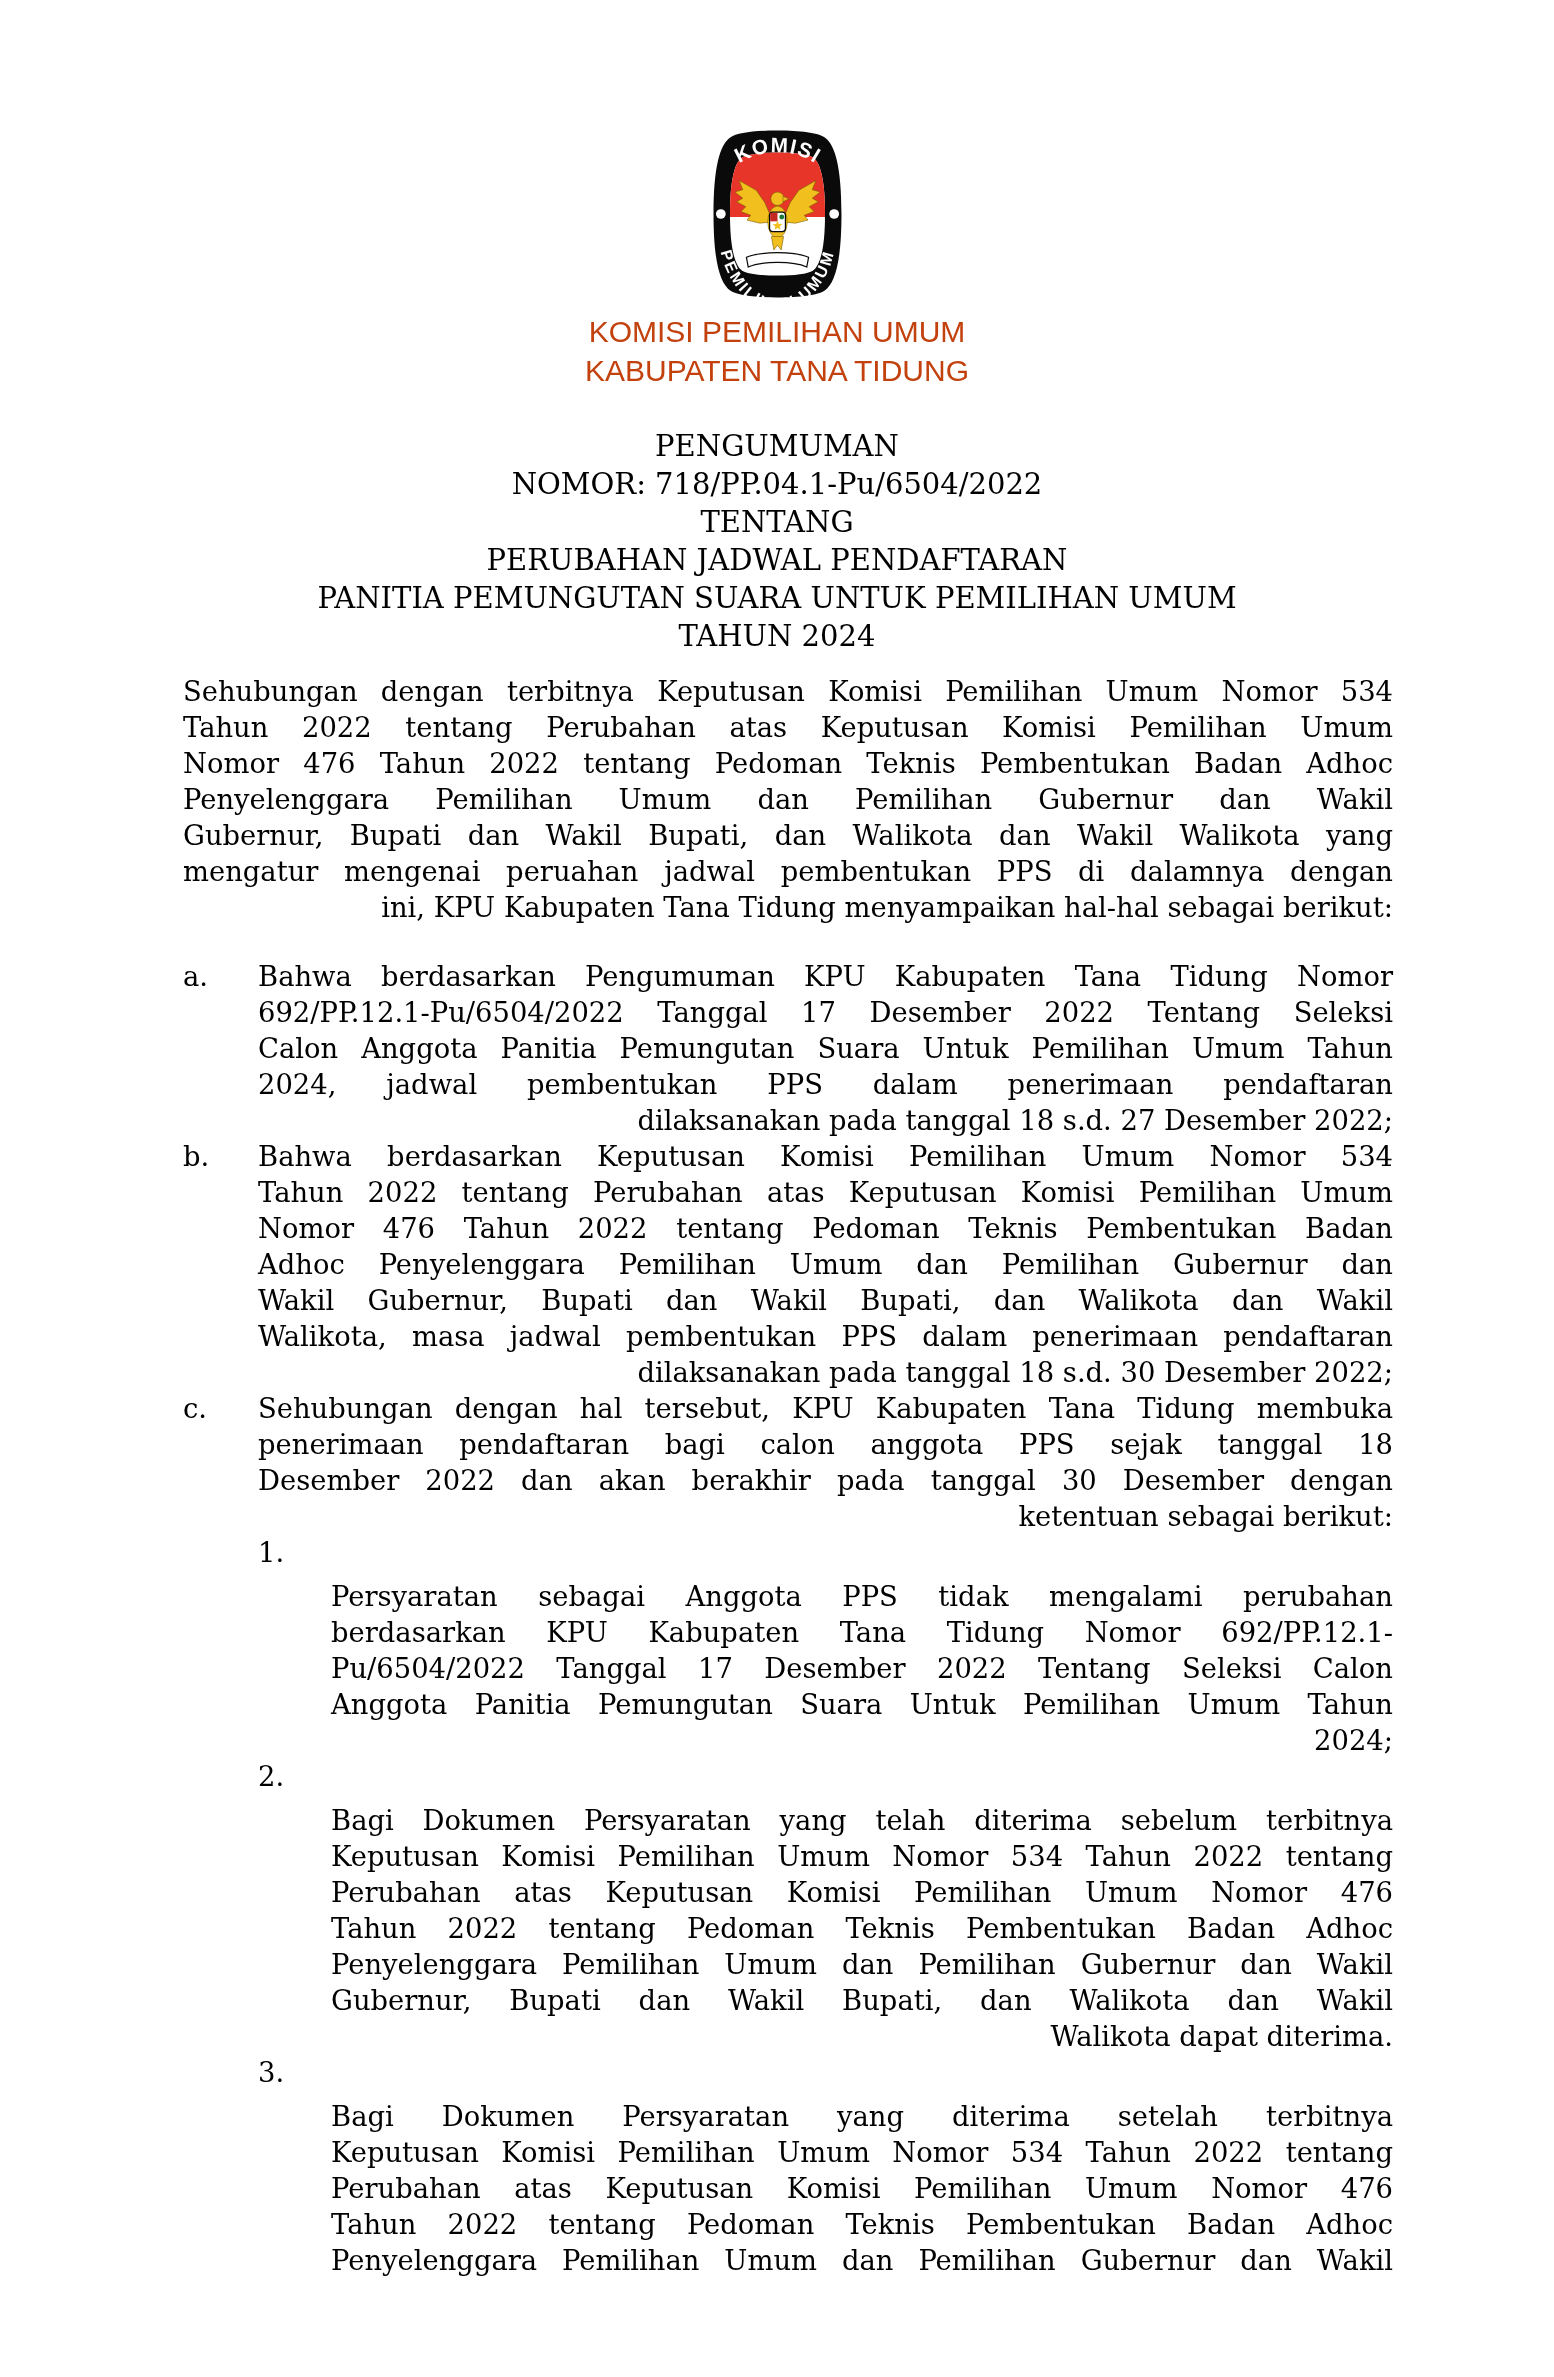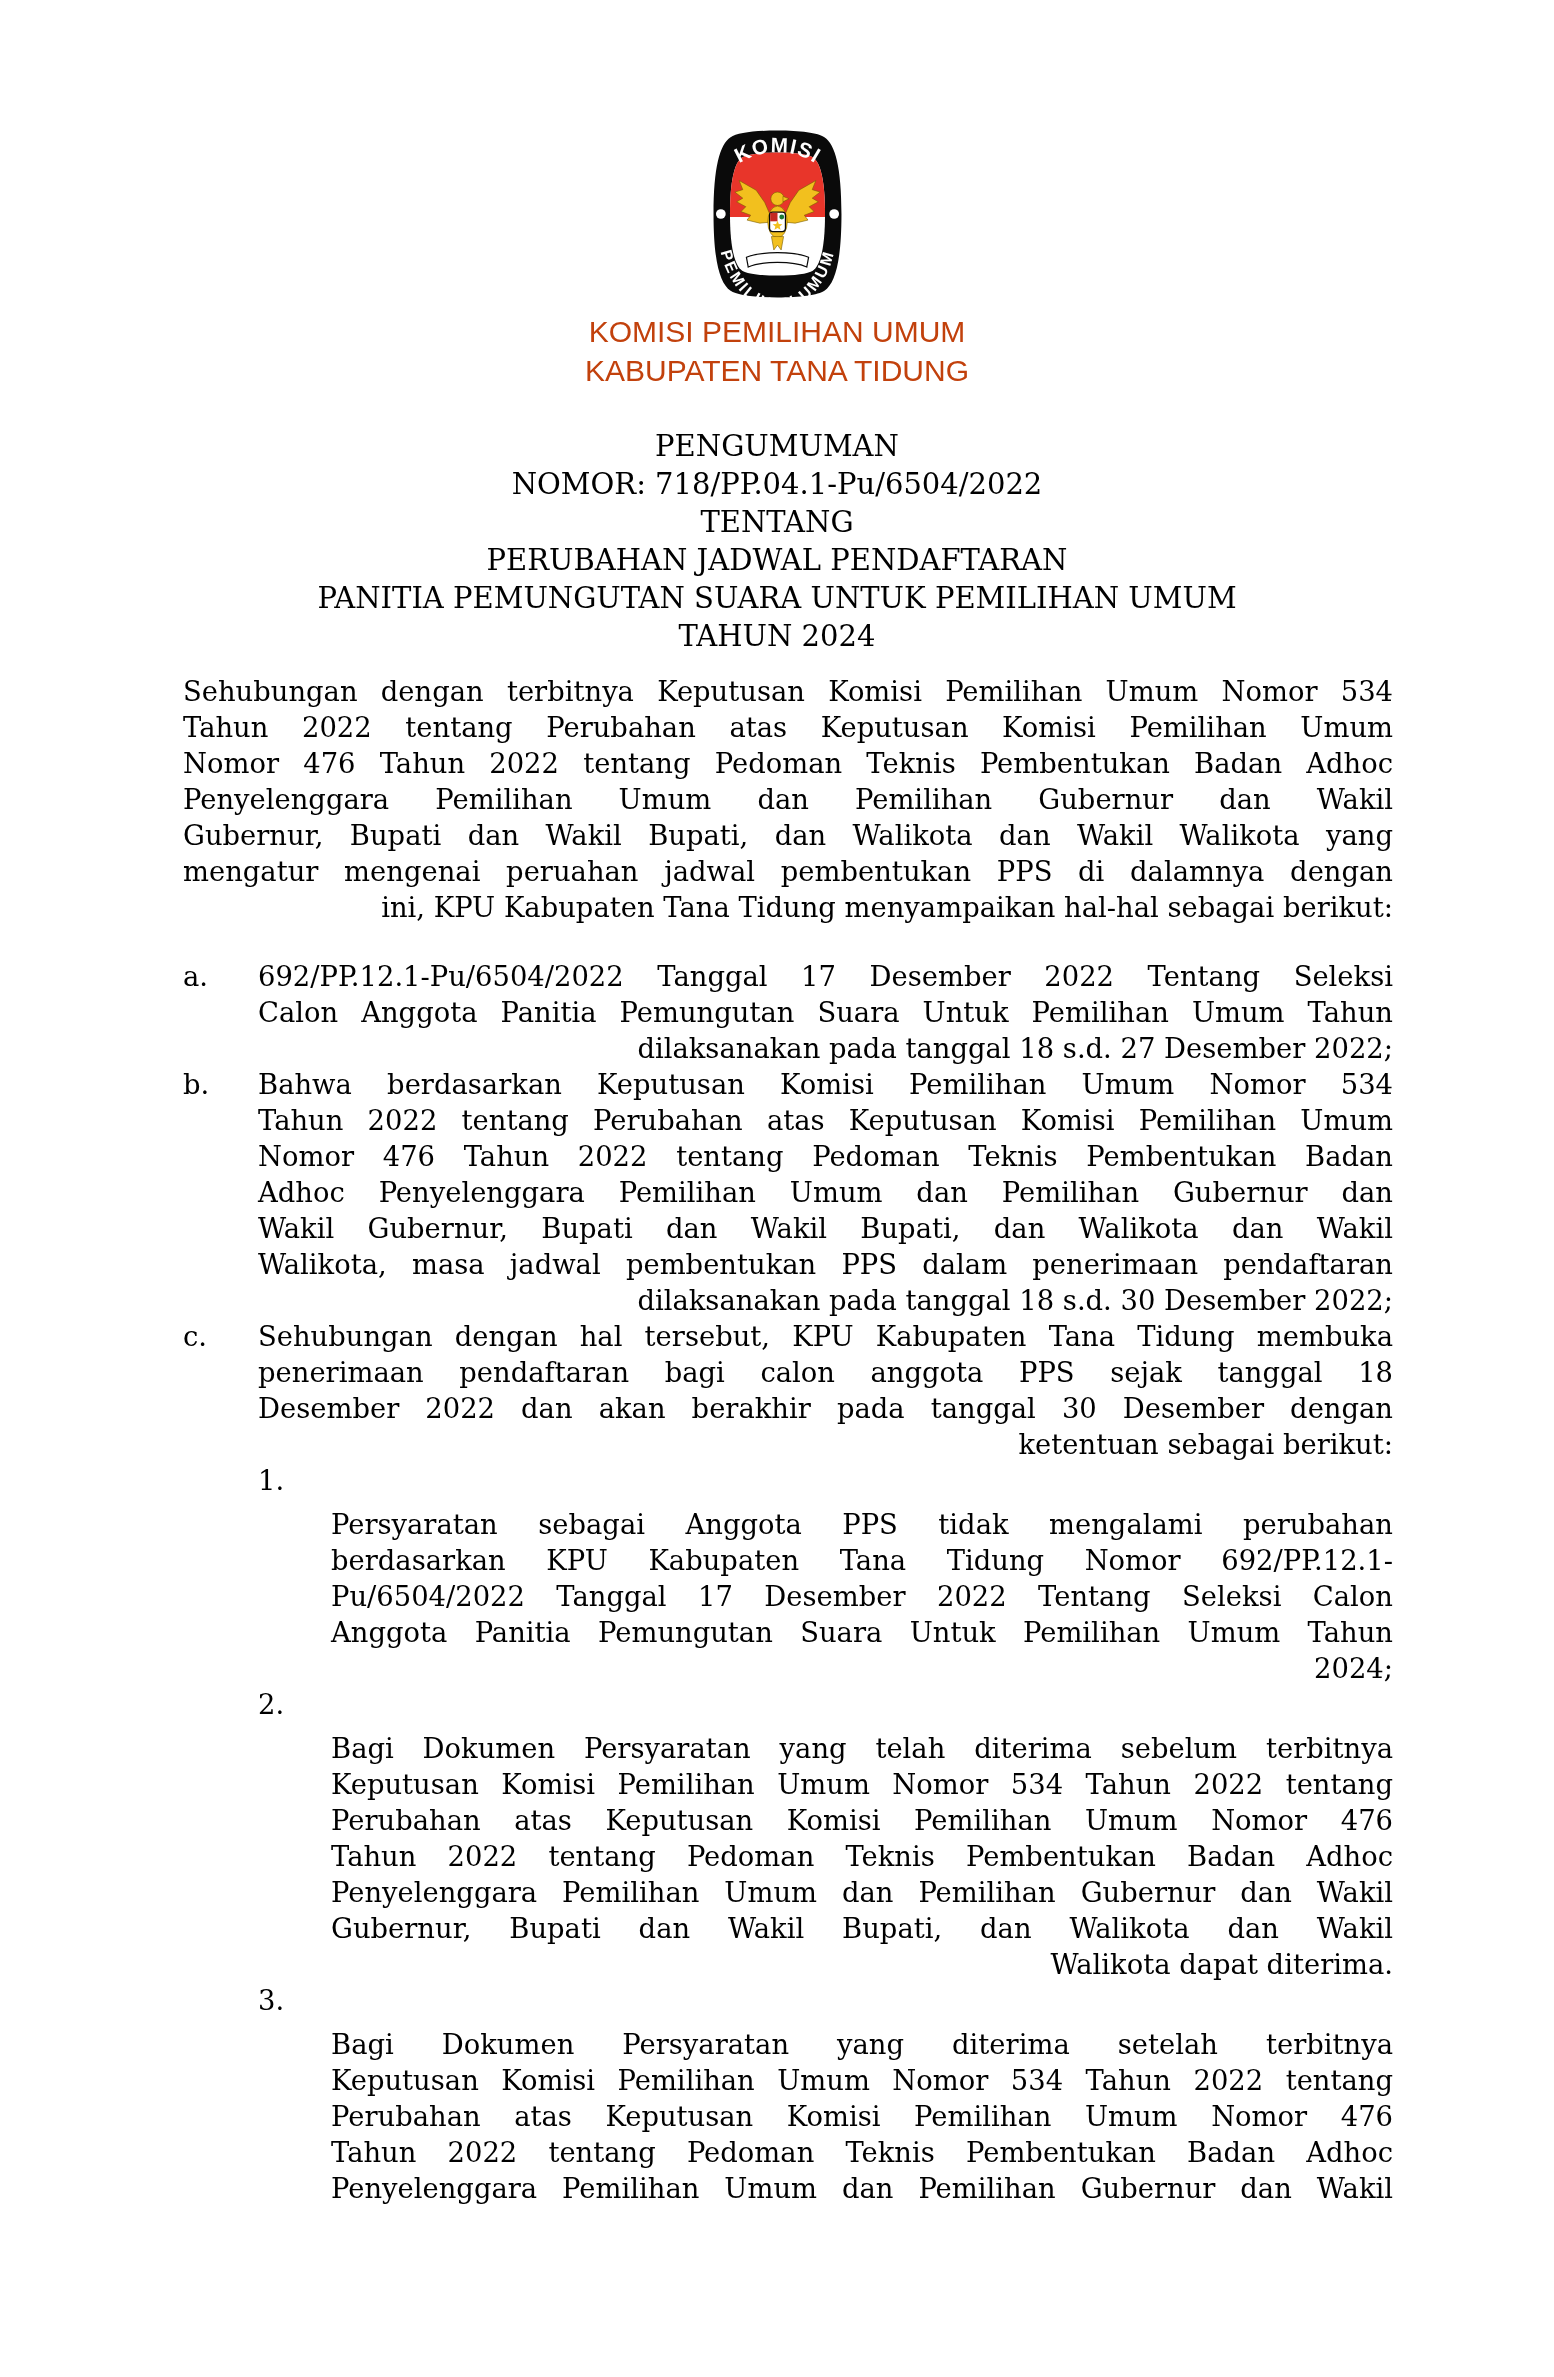--- a/index.html
+++ b/index.html
@@ -137,22 +137,24 @@
         <div class="line j">Nomor 476 Tahun 2022 tentang Pedoman Teknis Pembentukan Badan Adhoc</div>
         <div class="line j">Penyelenggara Pemilihan Umum dan Pemilihan Gubernur dan Wakil</div>
         <div class="line j">Gubernur, Bupati dan Wakil Bupati, dan Walikota dan Wakil Walikota yang</div>
         <div class="line j">mengatur mengenai peruahan jadwal pembentukan PPS di dalamnya dengan</div>
         <div class="line">ini, KPU Kabupaten Tana Tidung menyampaikan hal-hal sebagai berikut:</div>
       </div>
       <div class="list">
         <div class="item">
           <div class="label">a.</div>
           <div class="itext">
+            <div class="line j">Bahwa berdasarkan Pengumuman KPU Kabupaten Tana Tidung Nomor</div>
             <div class="line j">692/PP.12.1-Pu/6504/2022 Tanggal 17 Desember 2022 Tentang Seleksi</div>
             <div class="line j">Calon Anggota Panitia Pemungutan Suara Untuk Pemilihan Umum Tahun</div>
+            <div class="line j">2024, jadwal pembentukan PPS dalam penerimaan pendaftaran</div>
             <div class="line">dilaksanakan pada tanggal 18 s.d. 27 Desember 2022;</div>
           </div>
         </div>
         <div class="item">
           <div class="label">b.</div>
           <div class="itext">
             <div class="line j">Bahwa berdasarkan Keputusan Komisi Pemilihan Umum Nomor 534</div>
             <div class="line j">Tahun 2022 tentang Perubahan atas Keputusan Komisi Pemilihan Umum</div>
             <div class="line j">Nomor 476 Tahun 2022 tentang Pedoman Teknis Pembentukan Badan</div>
             <div class="line j">Adhoc Penyelenggara Pemilihan Umum dan Pemilihan Gubernur dan</div>

